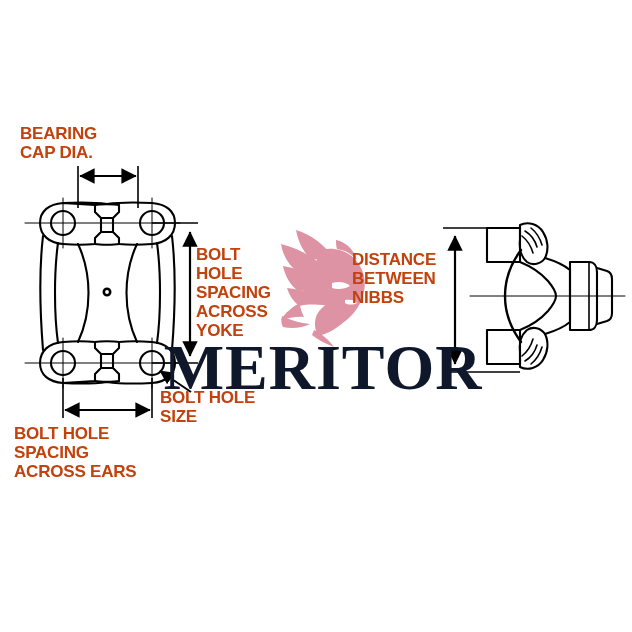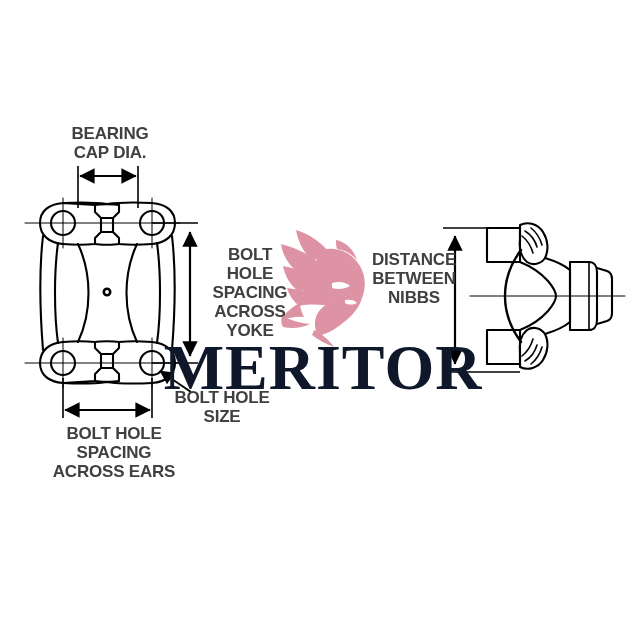--- a/index.html
+++ b/index.html
@@ -26,22 +26,21 @@
     top: 0;
     width: 632px;
     height: 632px;
   }
   .dim-label {
     position: absolute;
     font-family: "Liberation Sans", sans-serif;
     font-weight: bold;
     font-size: 17px;
     line-height: 19px;
-    color: #404040;
-    text-align: center;
+    color: #c2410c;
     white-space: pre;
     letter-spacing: -0.2px;
   }
   #label-bearing-cap-dia { left: 20px; top: 124px; width: 180px; }
   #label-bolt-hole-spacing-yoke { left: 196px; top: 245px; width: 108px; }
   #label-bolt-hole-size { left: 160px; top: 388px; width: 124px; }
   #label-bolt-hole-spacing-ears { left: 14px; top: 424px; width: 200px; }
   #label-distance-between-nibbs { left: 352px; top: 250px; width: 124px; }
   .wordmark {
     position: absolute;

